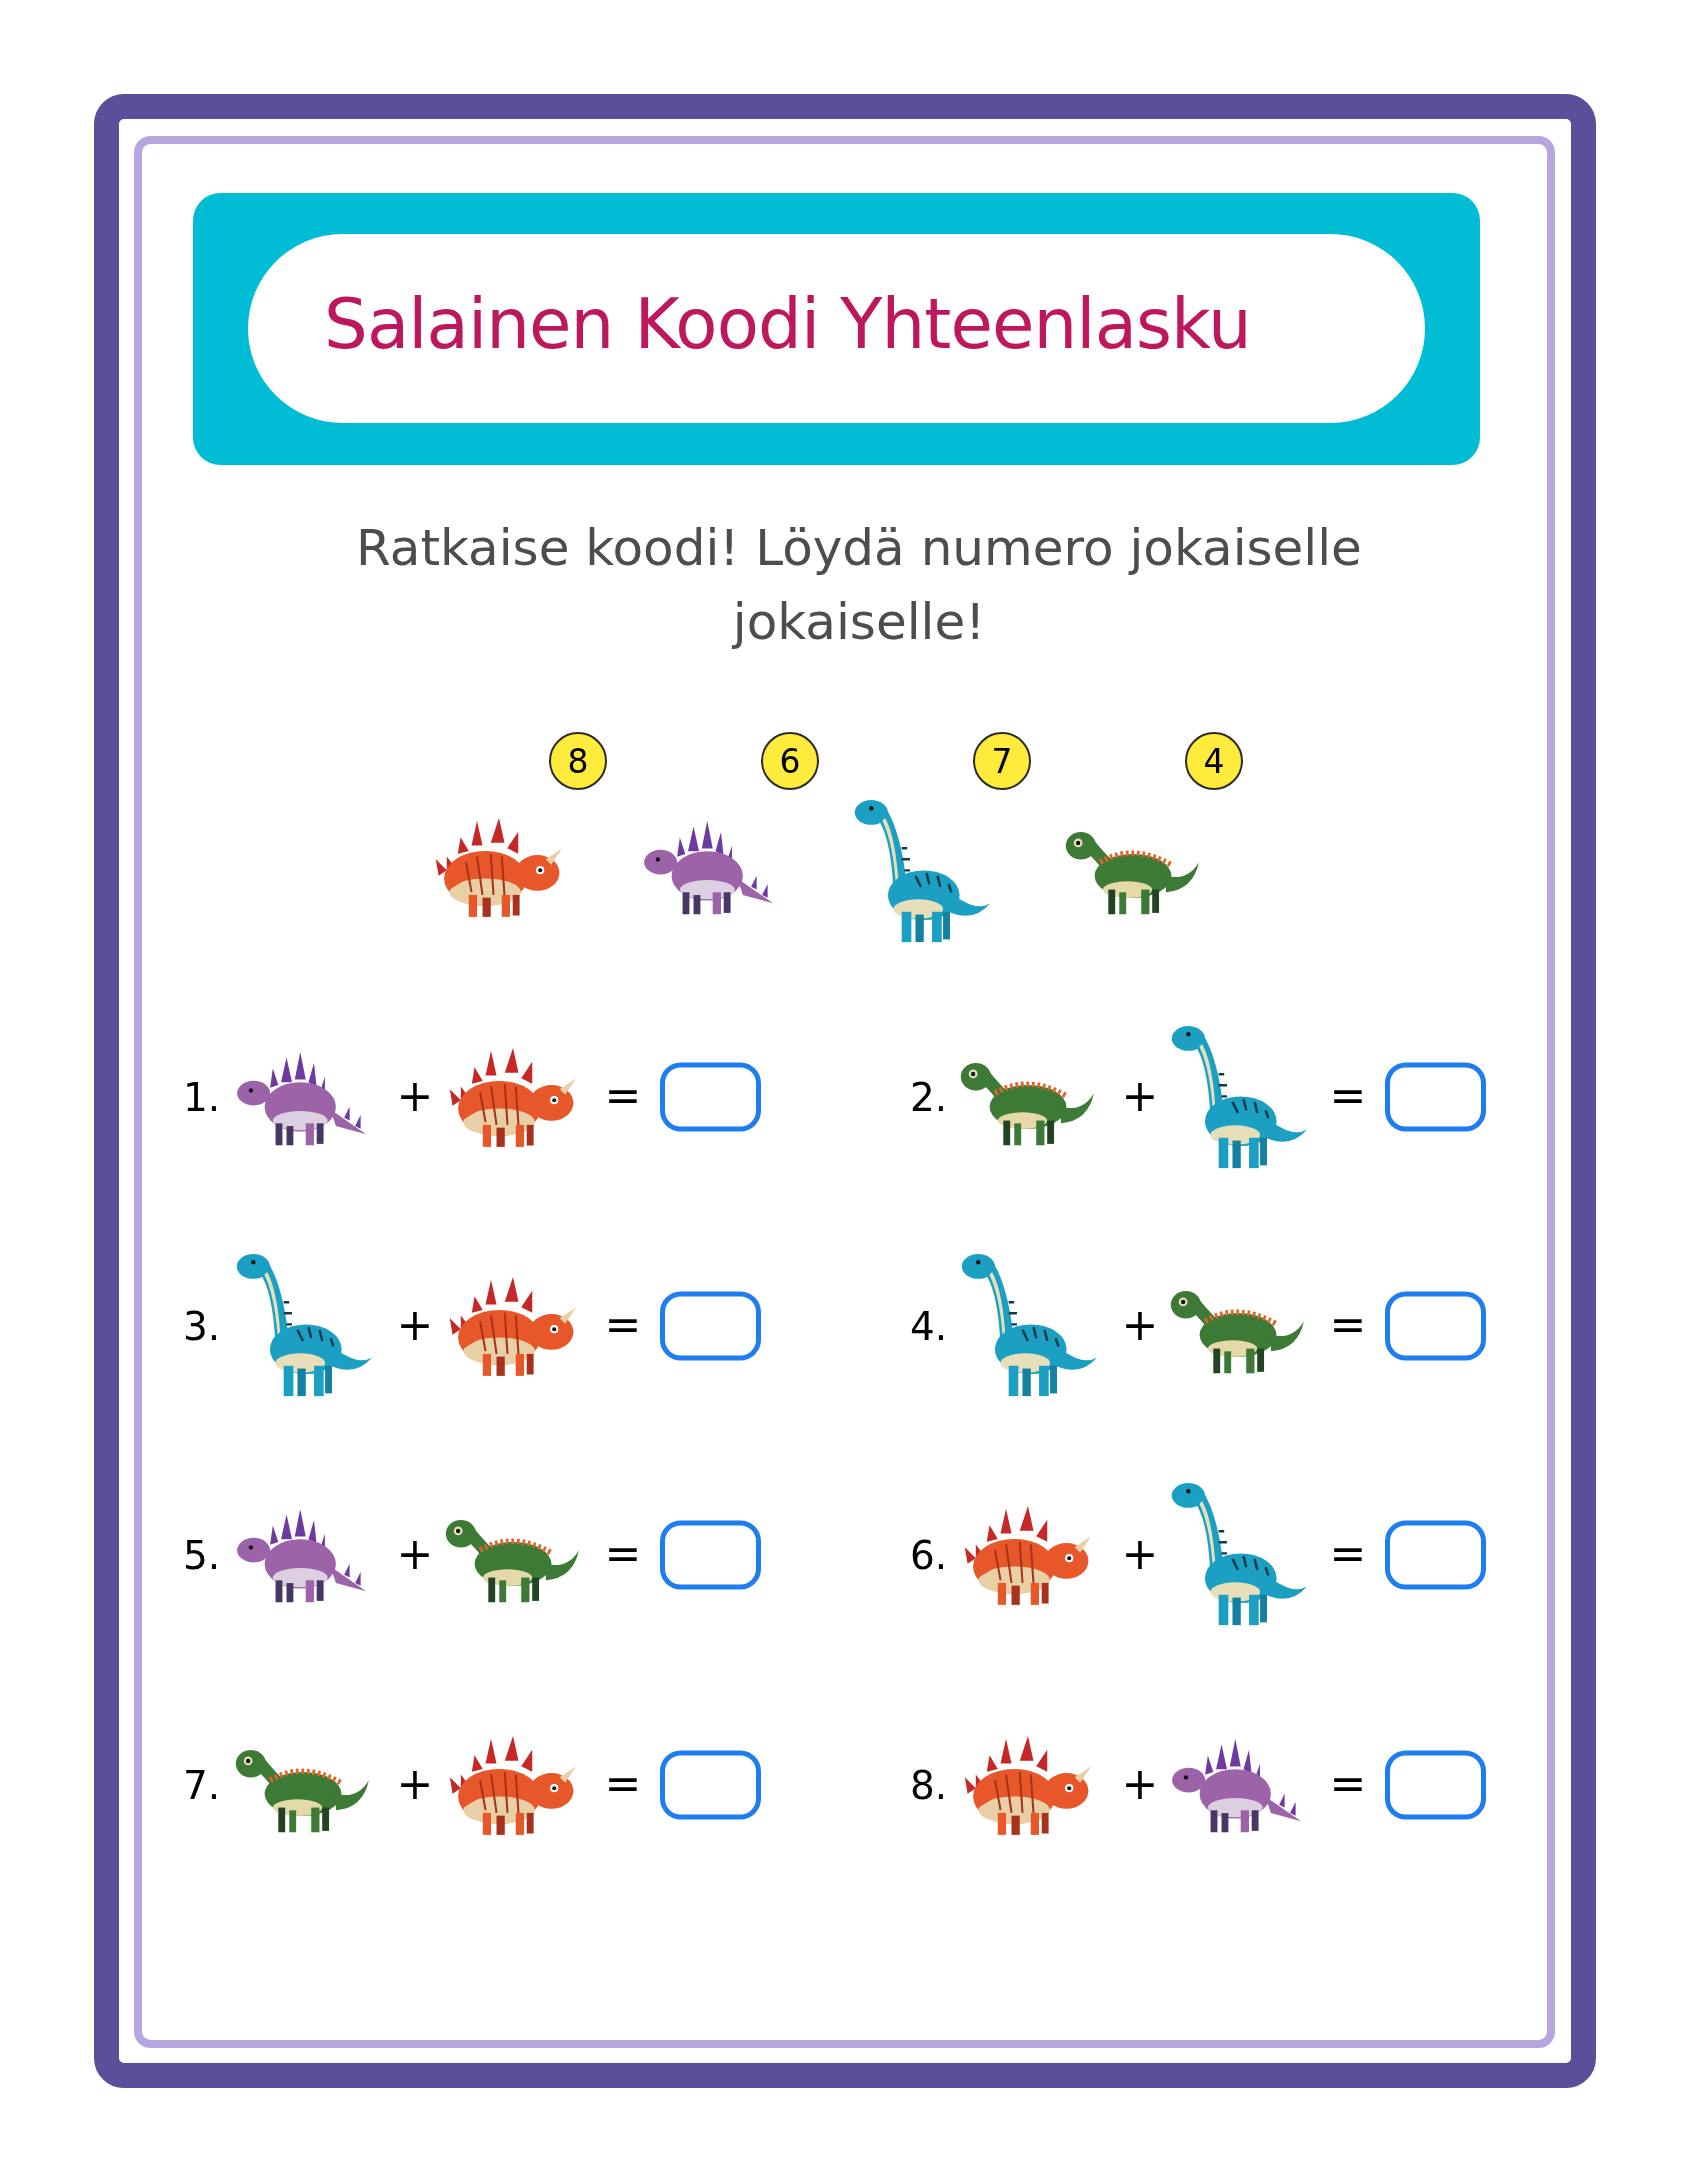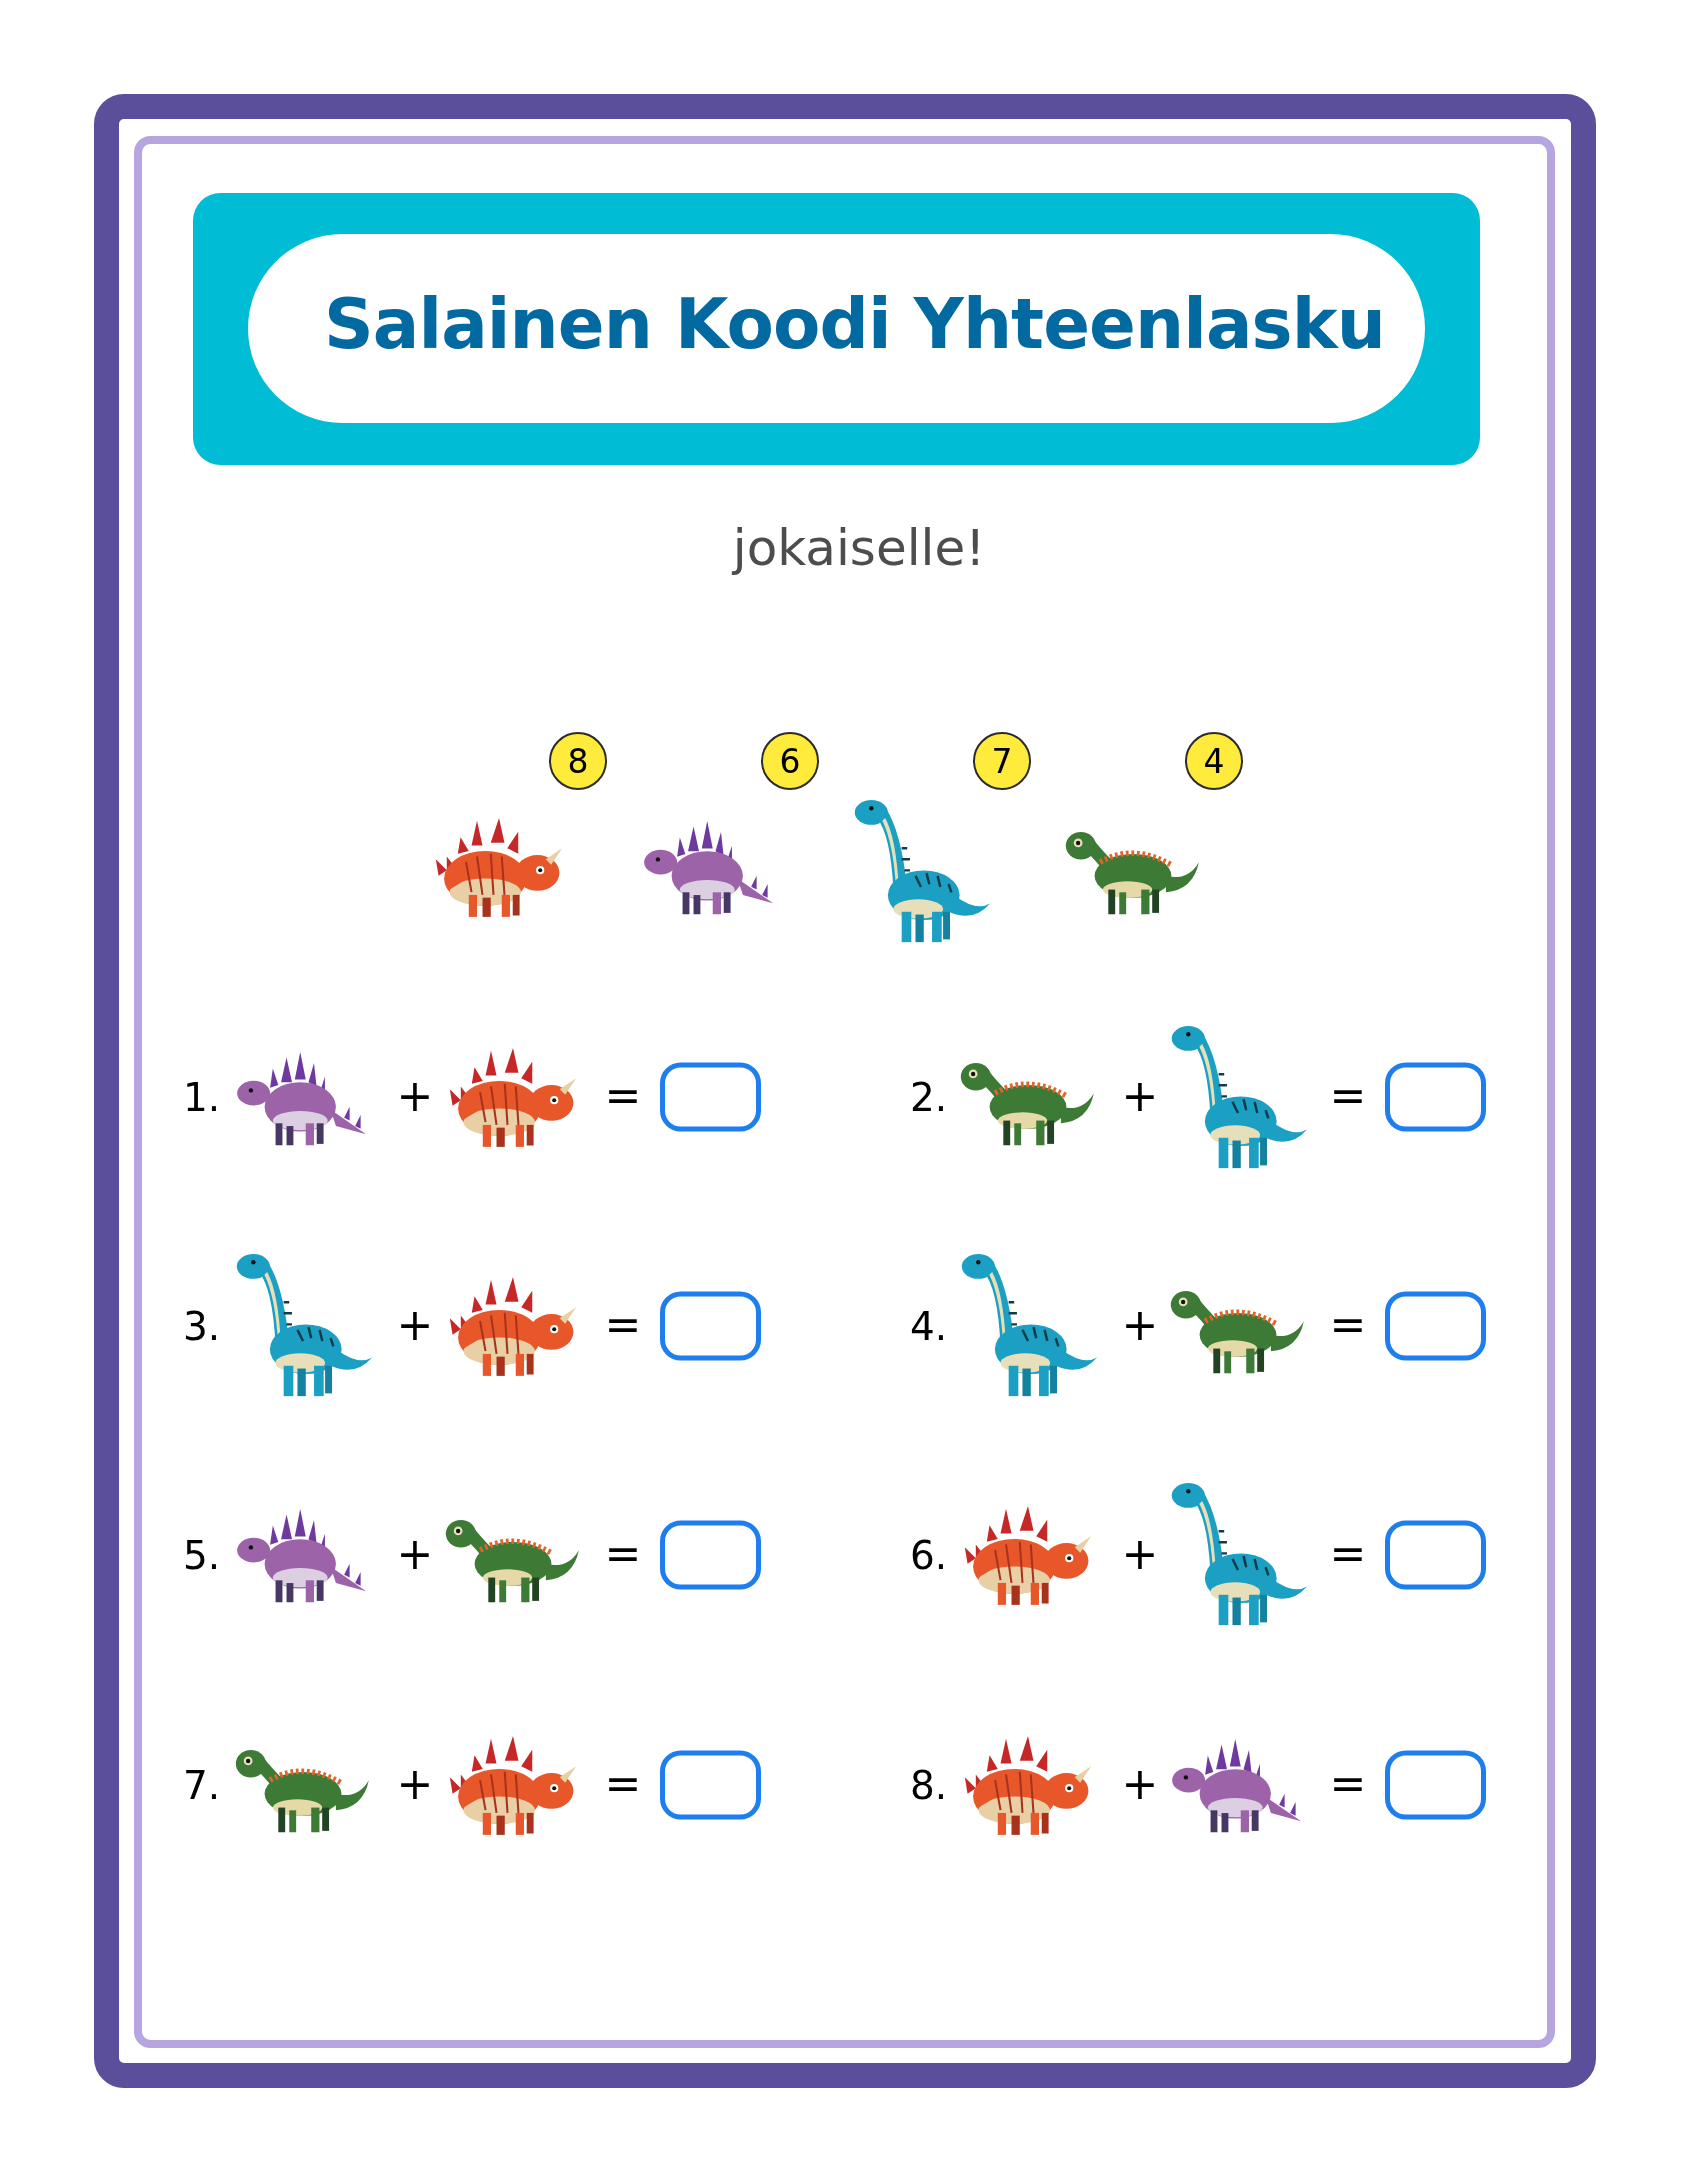--- a/index.html
+++ b/index.html
@@ -1,39 +1,40 @@
 <!DOCTYPE html>
 <html style="font-size:7.4px"><head>
 <meta charset="utf-8">
 <style>
   html,body{margin:0;padding:0;background:#ffffff;}
   body{width:1687px;height:2183px;position:relative;overflow:hidden;font-family:"DejaVu Sans","Liberation Sans",sans-serif;}
   .outer-frame{position:absolute;left:94px;top:94px;width:1502px;height:1994px;box-sizing:border-box;border:25px solid #5b4e9b;border-radius:30px;background:#fff;}
   .inner-frame{position:absolute;left:134px;top:136px;width:1421px;height:1912px;box-sizing:border-box;border:8.3px solid #b7a5e0;border-radius:16.5px;}
   .banner{position:absolute;left:193px;top:193px;width:1287px;height:272px;background:#00bcd5;border-radius:27.6px;}
   .pill{position:absolute;left:248px;top:234px;width:1177px;height:189px;background:#fff;border-radius:95px;}
-  .title{position:absolute;left:324px;top:284px;font-size:69px;font-weight:bold;color:#0369a1;white-space:nowrap;letter-spacing:-0.9px;}
+  .title{position:absolute;left:324px;top:284px;font-size:69px;font-weight:normal;color:#be185d;white-space:nowrap;letter-spacing:-0.9px;}
   .subtitle{position:absolute;left:276px;width:1166px;text-align:center;font-size:50px;color:#4d4d4d;line-height:74px;top:511px;}
   .badge{position:absolute;width:58px;height:58px;margin-left:-29px;margin-top:-29px;border-radius:50%;background:#ffeb3b;border:2.8px solid #2b2b2b;box-sizing:border-box;display:flex;align-items:center;justify-content:center;font-size:33px;color:#000;}
   .dino{position:absolute;}
   .num{position:absolute;font-size:39px;color:#000;transform:translateY(-50%);}
   .op{position:absolute;font-size:44px;color:#000;transform:translate(-50%,-52%);}
   .answer-box{position:absolute;width:101px;height:69px;box-sizing:border-box;border:5.5px solid #1e7ef0;border-radius:20.7px;background:#fff;transform:translateY(-50%);}
 </style>
 </head>
 <body>
 
 <div class="outer-frame"></div>
 <div class="inner-frame"></div>
 
 <div class="banner"></div>
 <div class="pill"></div>
 <div class="title">Salainen Koodi Yhteenlasku</div>
 
 <div class="subtitle">
+  <div>Ratkaise koodi! Löydä numero jokaiselle</div>
   <div>jokaiselle!</div>
 </div>
 
 <div id="legend">
     <div class="badge" style="left: 578px; top: 761px;">8</div>
     <div class="dino" style="left: 430px; top: 818px; width: 138px; height: 103px;"><svg viewBox="0 0 100 75" width="100%" height="100%">
     <polygon points="30,20 34,2 38,20" fill="#c62828"></polygon>
         <polygon points="44,18 50,0 54,18" fill="#c62828"></polygon>
     <polygon points="20,26 22,14 28,24" fill="#c62828"></polygon>
         <polygon points="56,22 64,10 64,26" fill="#c62828"></polygon>

